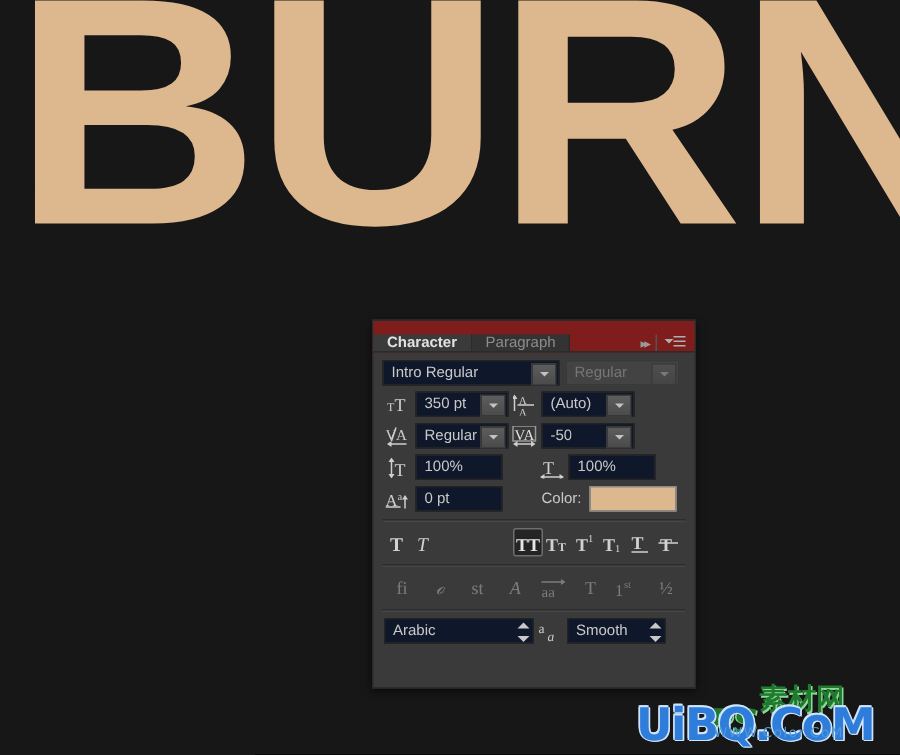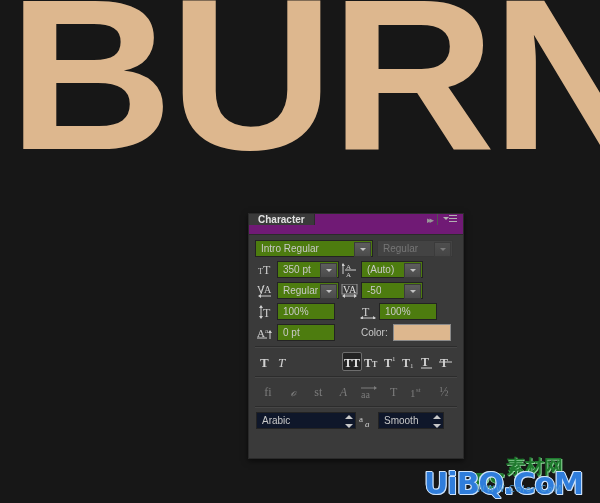--- a/index.html
+++ b/index.html
@@ -58,24 +58,24 @@
     box-shadow: 0 2px 6px rgba(0,0,0,0.6);
     box-sizing: border-box;
     font-size: 10px;
     color: #c8c8c8;
   }
 
   
   .tabbar {
     position: relative;
     height: 20px;
-    background: #701a75;
+    background: #7f1d1d;
     border-bottom: 1px solid #2b2b2b;
     display: flex;
-    align-items: flex-start;
+    align-items: flex-end;
   }
   .tab {
     padding: 0 9px;
     display: flex;
     align-items: center;
     font-size: 10px;
     color: #8d8d8d;
     border-right: 1px solid #2b2b2b;
     background: #333333;
     cursor: default;
@@ -135,21 +135,21 @@
   }
   .row {
     display: flex;
     align-items: center;
     margin-bottom: 4px;
   }
 
   
   .field {
     position: relative;
-    background: #4d7c0f;
+    background: #0f172a;
     border: 1px solid #232323;
     height: 17px;
     display: flex;
     align-items: center;
     box-sizing: border-box;
   }
   .field .val {
     padding-left: 5px;
     font-size: 10px;
     color: #c9c9c9;
@@ -377,20 +377,23 @@
   <div id="artwork">
     <div id="burn-text" style="color: rgb(221, 183, 142);">BURN</div>
   </div>
 
   <div id="char-panel">
 
     <div class="tabbar">
       <div class="tab active">
         <span>Character</span>
       </div>
+      <div class="tab">
+        <span>Paragraph</span>
+      </div>
       <div class="tabbar-spacer"></div>
       <div class="tab-icons">
         <span class="chev">▸▸</span>
         <span class="divider-v"></span>
         <span class="menu-icon">
           <span class="tri"></span>
           <span class="lines">
               <i></i>
               <i></i>
               <i></i>

